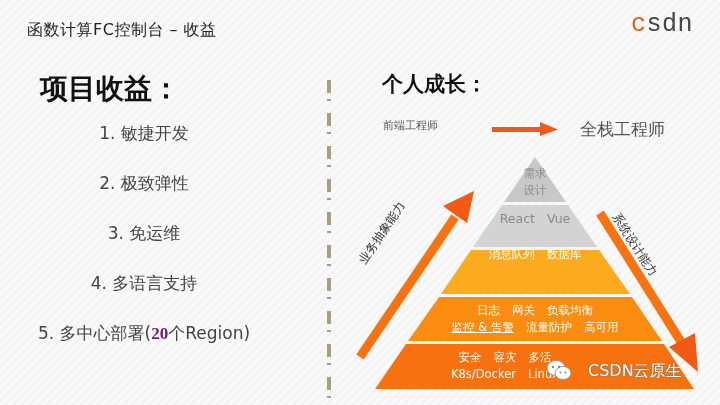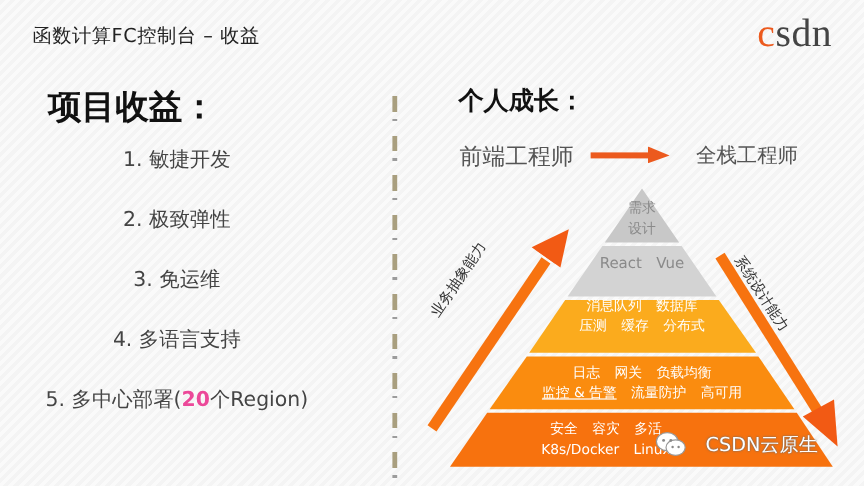--- a/index.html
+++ b/index.html
@@ -7,43 +7,43 @@
     width: 720px; height: 405px; overflow: hidden; position: relative;
     background: repeating-linear-gradient(135deg, #f4f4f4 0px, #f4f4f4 3px, #fafafa 3px, #fafafa 6px);
     font-family: "DejaVu Sans", "Liberation Sans", sans-serif;
     color: #333;
   }
   .title {
     position: absolute; left: 27px; top: 20px; font-size: 16px; color: #222;
     letter-spacing: 0.5px;
   }
   .logo {
-    position: absolute; left: 631px; top: 10px; font-size: 33px;
-    font-family: Liberation Serif, serif; letter-spacing: 0.5px; color: #444;
+    position: absolute; left: 631px; top: 10px; font-size: 25px;
+    font-family: Liberation Mono, monospace; letter-spacing: 0.5px; color: #444;
   }
   .logo .c { color: #ec5a1e; }
   .left-heading {
     position: absolute; left: 40px; top: 70px; font-size: 28px; font-weight: bold; color: #111;
   }
   .benefits { position: absolute; left: 38px; top: 118px; margin: 0; padding: 0; list-style: none; text-align: center; }
   .benefits li {
     font-size: 17px; color: #444; height: 50px; line-height: 30px;
     font-family: "DejaVu Sans", sans-serif;
   }
-  .benefits .hl { color: #ec4899; font-weight: bold; }
+  .benefits .hl { color: #701a75; font-weight: bold; font-family: Liberation Serif, serif; }
   .divider {
     position: absolute; left: 327px; top: 80px; width: 4px; height: 320px;
     background: repeating-linear-gradient(to bottom,
       #a99f7f 0px, #a99f7f 13px, transparent 13px, transparent 19px,
       #9c9c9c 19px, #9c9c9c 21px, transparent 21px, transparent 33px);
   }
   .right-heading {
     position: absolute; left: 382px; top: 70px; font-size: 21px; font-weight: bold; color: #111;
   }
-  .role-from { position: absolute; left: 383px; top: 118px; font-size: 19px; color: #555; }
+  .role-from { position: absolute; left: 383px; top: 118px; font-size: 11px; color: #555; }
   .role-to { position: absolute; left: 580px; top: 118px; font-size: 17px; color: #555; }
   .role-arrow { position: absolute; left: 492px; top: 122px; }
   .pyramid { position: absolute; left: 0; top: 0; }
   .layer-text {
     position: absolute; text-align: center; font-size: 11.5px; line-height: 17px;
     white-space: nowrap;
   }
   .layer-text.gray { color: #8a8a8a; }
   .layer-text.white { color: #fff; }
   .layer-text span { margin: 0 6px; }
@@ -108,21 +108,20 @@
 
 <div class="layer-text gray" style="left:505px; top:165px; width:60px;">
   <div><span>需求</span></div>
   <div><span>设计</span></div>
 </div>
 <div class="layer-text gray" style="left:480px; top:210px; width:110px; font-size:12.5px;">
   <div><span>React</span><span>Vue</span></div>
 </div>
 <div class="layer-text white" style="left:445px; top:246px; width:180px;">
   <div><span>消息队列</span><span>数据库</span></div>
-  <div><span>压测</span><span>缓存</span><span>分布式</span></div>
 </div>
 <div class="layer-text white" style="left:412px; top:302px; width:246px;">
   <div><span>日志</span><span>网关</span><span>负载均衡</span></div>
   <div><span class="u">监控 &amp; 告警</span><span>流量防护</span><span>高可用</span></div>
 </div>
 <div class="layer-text white" style="left:395px; top:349px; width:220px;">
   <div><span>安全</span><span>容灾</span><span>多活</span></div>
   <div><span>K8s/Docker</span><span>Linux</span></div>
 </div>
 

